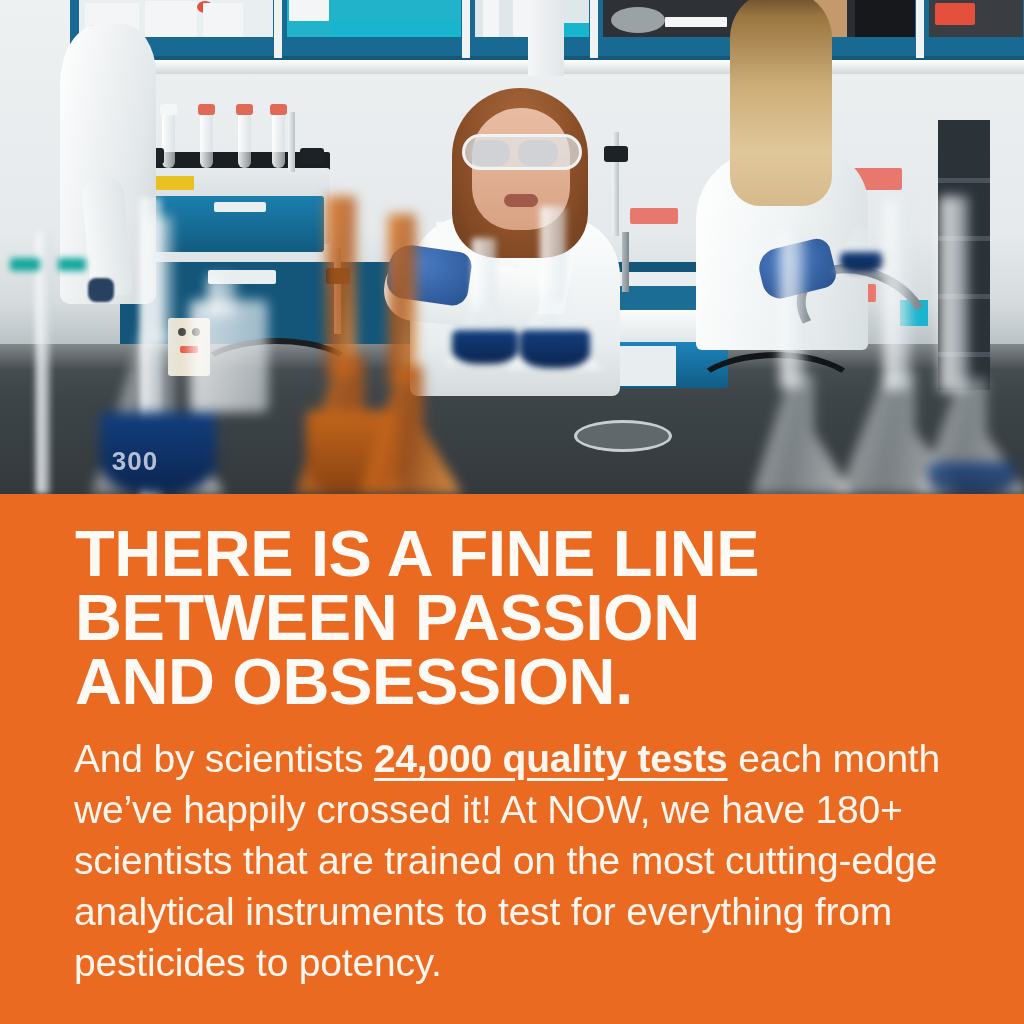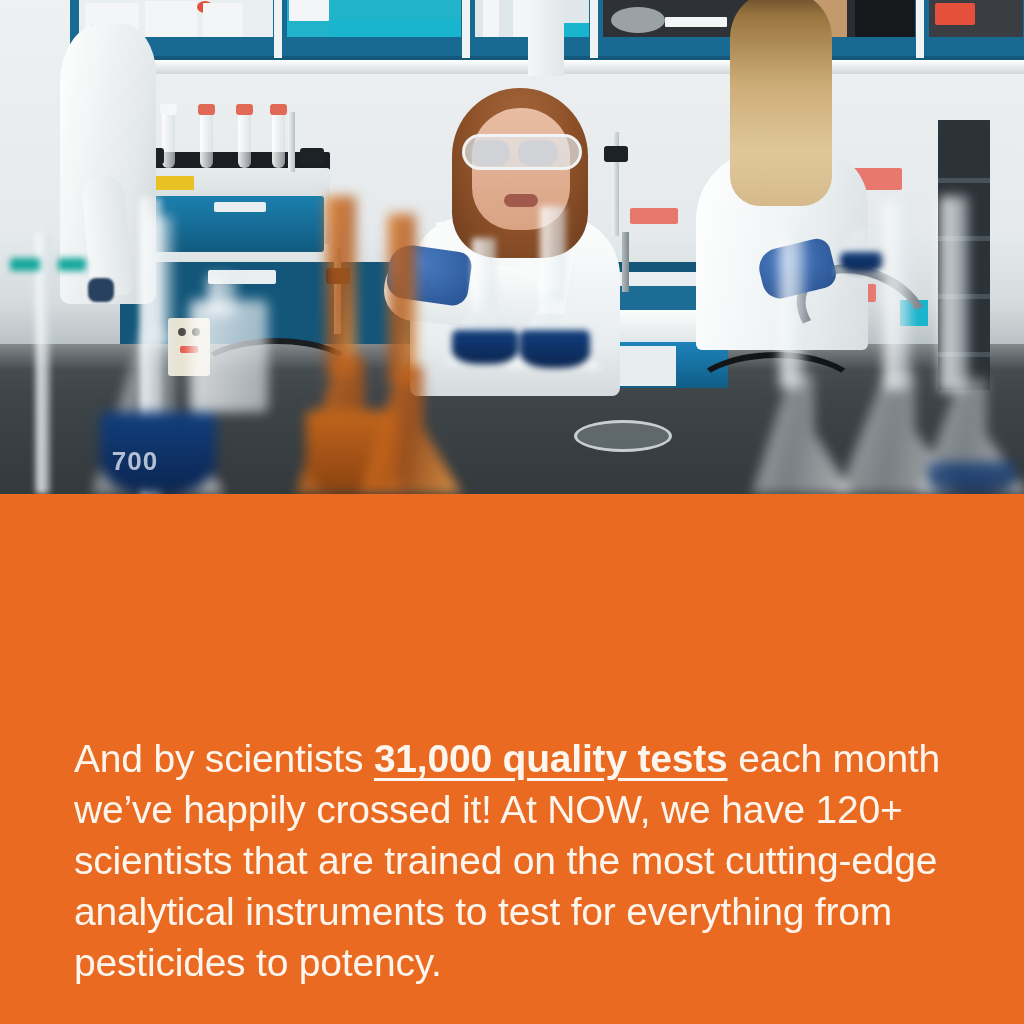--- a/index.html
+++ b/index.html
@@ -668,26 +668,29 @@
 
         <div class="flask-neck" style="left:884px;top:200px;width:26px;height:190px;"></div>
         <div class="flask" style="left:838px;top:372px;width:124px;height:122px;"></div>
         <div class="flask-neck" style="left:940px;top:196px;width:28px;height:196px;"></div>
         <div class="flask" style="left:918px;top:378px;width:110px;height:116px;"></div>
         <div class="liquid-blue" style="left:928px;top:462px;width:88px;height:32px;opacity:.8;"></div>
         <div class="flask-neck" style="left:780px;top:232px;width:24px;height:156px;"></div>
         <div class="flask" style="left:752px;top:374px;width:100px;height:120px;"></div>
       </div>
 
-      <div class="label-500">700</div>
+      <div class="label-500">300</div>
       <div class="petri"></div>
 
     </div>
   </div>
 
   <div class="panel"></div>
 
+  <h1 class="headline">THERE IS A FINE LINE
+BETWEEN PASSION
+AND OBSESSION.</h1>
 
   <p class="body-copy">
-    <span>And by scientists </span><span class="hl">31,000 quality tests</span><span> each month we’ve happily crossed it! At NOW, we have 120+ scientists that are trained on the most cutting-edge analytical instruments to test for everything from pesticides to potency.</span>
+    <span>And by scientists </span><span class="hl">24,000 quality tests</span><span> each month we’ve happily crossed it! At NOW, we have 180+ scientists that are trained on the most cutting-edge analytical instruments to test for everything from pesticides to potency.</span>
   </p>
 
 </div>
 
 </body></html>

